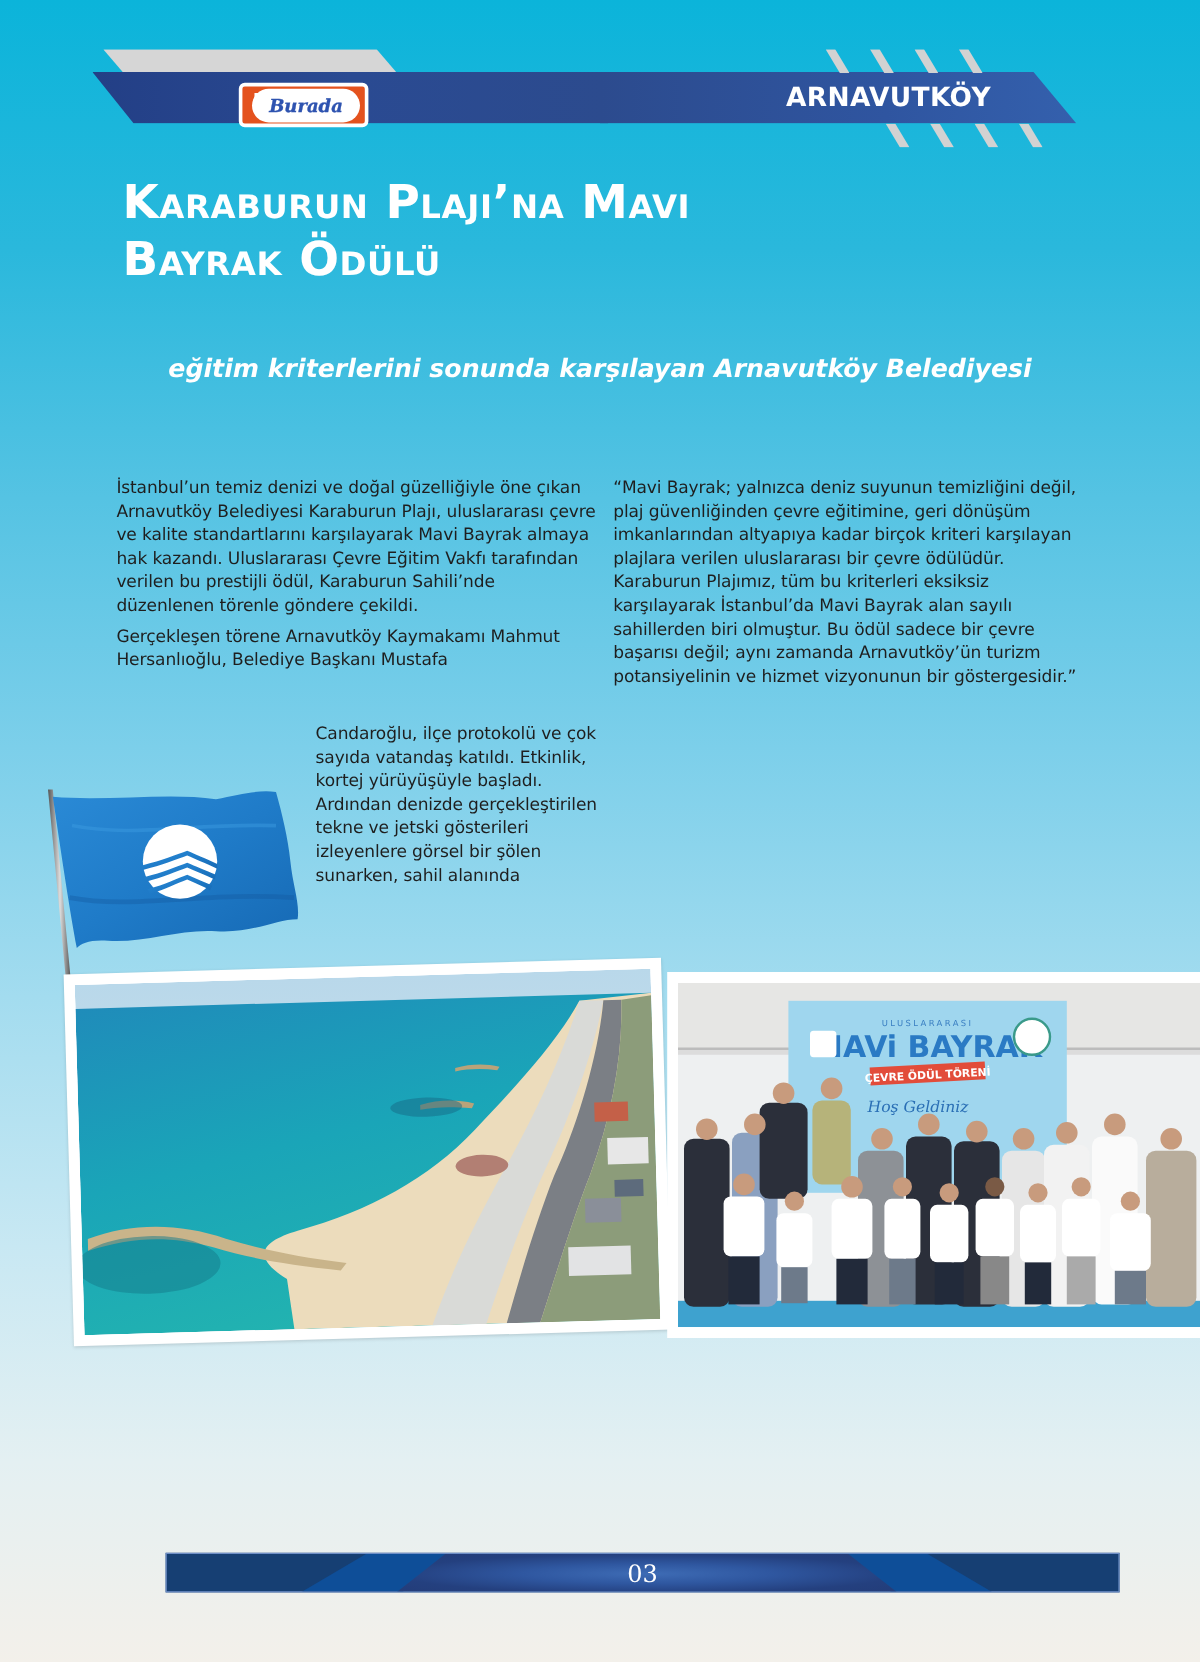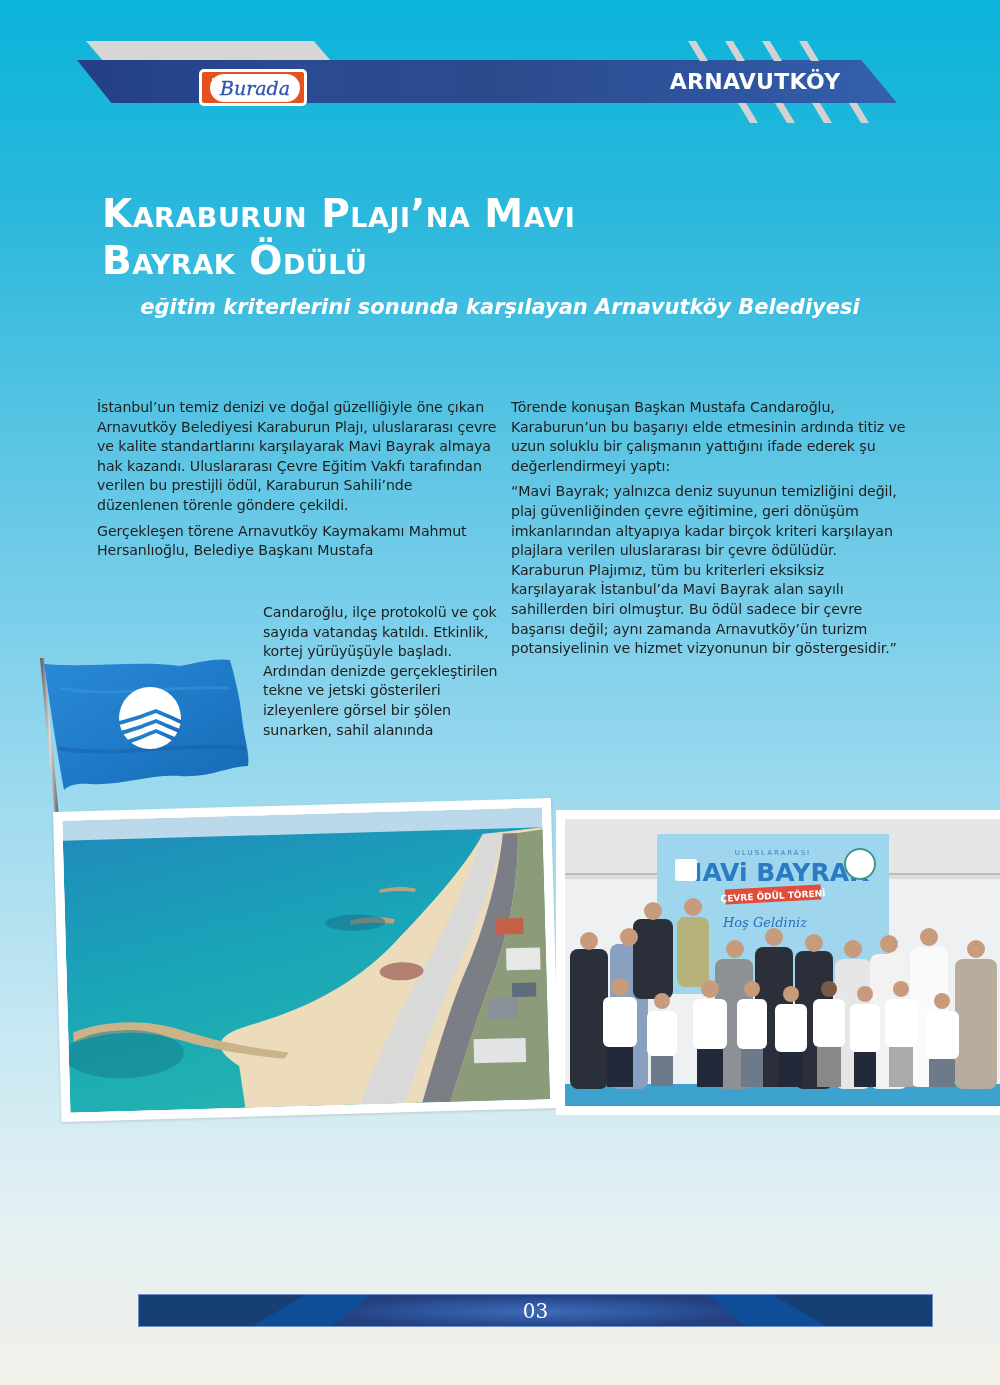--- a/index.html
+++ b/index.html
@@ -36,36 +36,36 @@
     left: 199px; top: 45px; width: 108px; height: 37px;
     background: #e4521e; border: 3px solid #fff; border-radius: 5px;
     display: flex; align-items: center; justify-content: center; margin-top: 24px;
   }
   .logo-hayat {
     font-family: "DejaVu Sans", sans-serif; font-weight: bold;
     color: #fff; font-size: 23px; letter-spacing: 1px; line-height: 1;
   }
   .logo-burada {
     left: 210px; top: 74px; width: 90px; height: 28px;
-    font-family: "DejaVu Serif", serif; font-style: italic; font-weight: normal;
-    color: #2e53b0; font-size: 19px; text-align: center; line-height: 28px;
+    font-family: "DejaVu Serif", serif; font-style: italic; font-weight: bold;
+    color: #2e53b0; font-size: 15px; text-align: center; line-height: 28px;
     background: #fff; border-radius: 14px;
     -webkit-text-stroke: 0.3px #2e53b0;
   }
   .district {
     left: 655px; top: 64px; width: 200px; height: 36px;
     color: #fff; font-family: "DejaVu Sans", sans-serif; font-weight: bold;
-    font-size: 22px; line-height: 36px; letter-spacing: 0.3px; text-align: center;
+    font-size: 22px; line-height: 36px; letter-spacing: 0.3px;
   }
 
   
   .title {
     left: 102px; top: 146px; width: 600px;
     color: #fff; font-family: "DejaVu Sans", sans-serif; font-weight: bold;
-    font-size: 39px; line-height: 47px; font-variant: small-caps; letter-spacing: 0.5px; margin-top: 44px;
+    font-size: 39px; line-height: 47px; font-variant: small-caps; letter-spacing: 0.5px;
   }
   .subtitle {
     left: 100px; top: 258px; width: 800px;
     color: #fff; font-family: "DejaVu Sans", sans-serif; font-weight: bold; font-style: italic;
     font-size: 21px; line-height: 33px; text-align: center;
   }
 
   
   .body-text {
     font-family: "DejaVu Sans", sans-serif; font-size: 14.2px; line-height: 19.6px;
@@ -182,21 +182,20 @@
     <path d="M30 40 C80 50 130 38 200 40" stroke="#3a9ae0" stroke-width="3" fill="none" opacity="0.5"></path>
     <path d="M28 100 C80 110 140 95 215 100" stroke="#135aa0" stroke-width="4" fill="none" opacity="0.4"></path>
     <circle cx="120" cy="70" r="31" fill="#fff"></circle>
     <path d="M89 73 C105 69 118 64 126 61 C133 64 140 67 151 72 L151 76 C140 71 133 68 126 65 C118 68 105 73 89 77 Z" fill="url(#flagG)"></path>
     <path d="M90 83 C106 79 118 74 126 71 C133 74 140 77 150 81 L149 85 C140 81 133 78 126 75 C118 78 106 83 91 87 Z" fill="url(#flagG)"></path>
     <path d="M93 93 C108 89 118 84 126 81 C133 84 140 87 147 90 L145 94 C140 91 133 88 126 85 C118 88 108 93 95 97 Z" fill="url(#flagG)"></path>
   </svg>
 </div>
 
 <div class="abs body-text col-right">
-  <p>Törende konuşan Başkan Mustafa Candaroğlu, Karaburun’un bu başarıyı elde etmesinin ardında titiz ve uzun soluklu bir çalışmanın yattığını ifade ederek şu değerlendirmeyi yaptı:</p>
   <p>“Mavi Bayrak; yalnızca deniz suyunun temizliğini değil, plaj güvenliğinden çevre eğitimine, geri dönüşüm imkanlarından altyapıya kadar birçok kriteri karşılayan plajlara verilen uluslararası bir çevre ödülüdür. Karaburun Plajımız, tüm bu kriterleri eksiksiz karşılayarak İstanbul’da Mavi Bayrak alan sayılı sahillerden biri olmuştur. Bu ödül sadece bir çevre başarısı değil; aynı zamanda Arnavutköy’ün turizm potansiyelinin ve hizmet vizyonunun bir göstergesidir.”</p>
 </div>
 
 <div class="abs photo-beach">
   <div class="photo-inner">
     <svg width="480" height="292" viewBox="0 0 480 292" preserveAspectRatio="none">
       <defs>
         <linearGradient id="sky" x1="0" y1="0" x2="0" y2="1">
           <stop offset="0" stop-color="#b9d8ea"></stop>
             <stop offset="1" stop-color="#d8e8ef"></stop>

